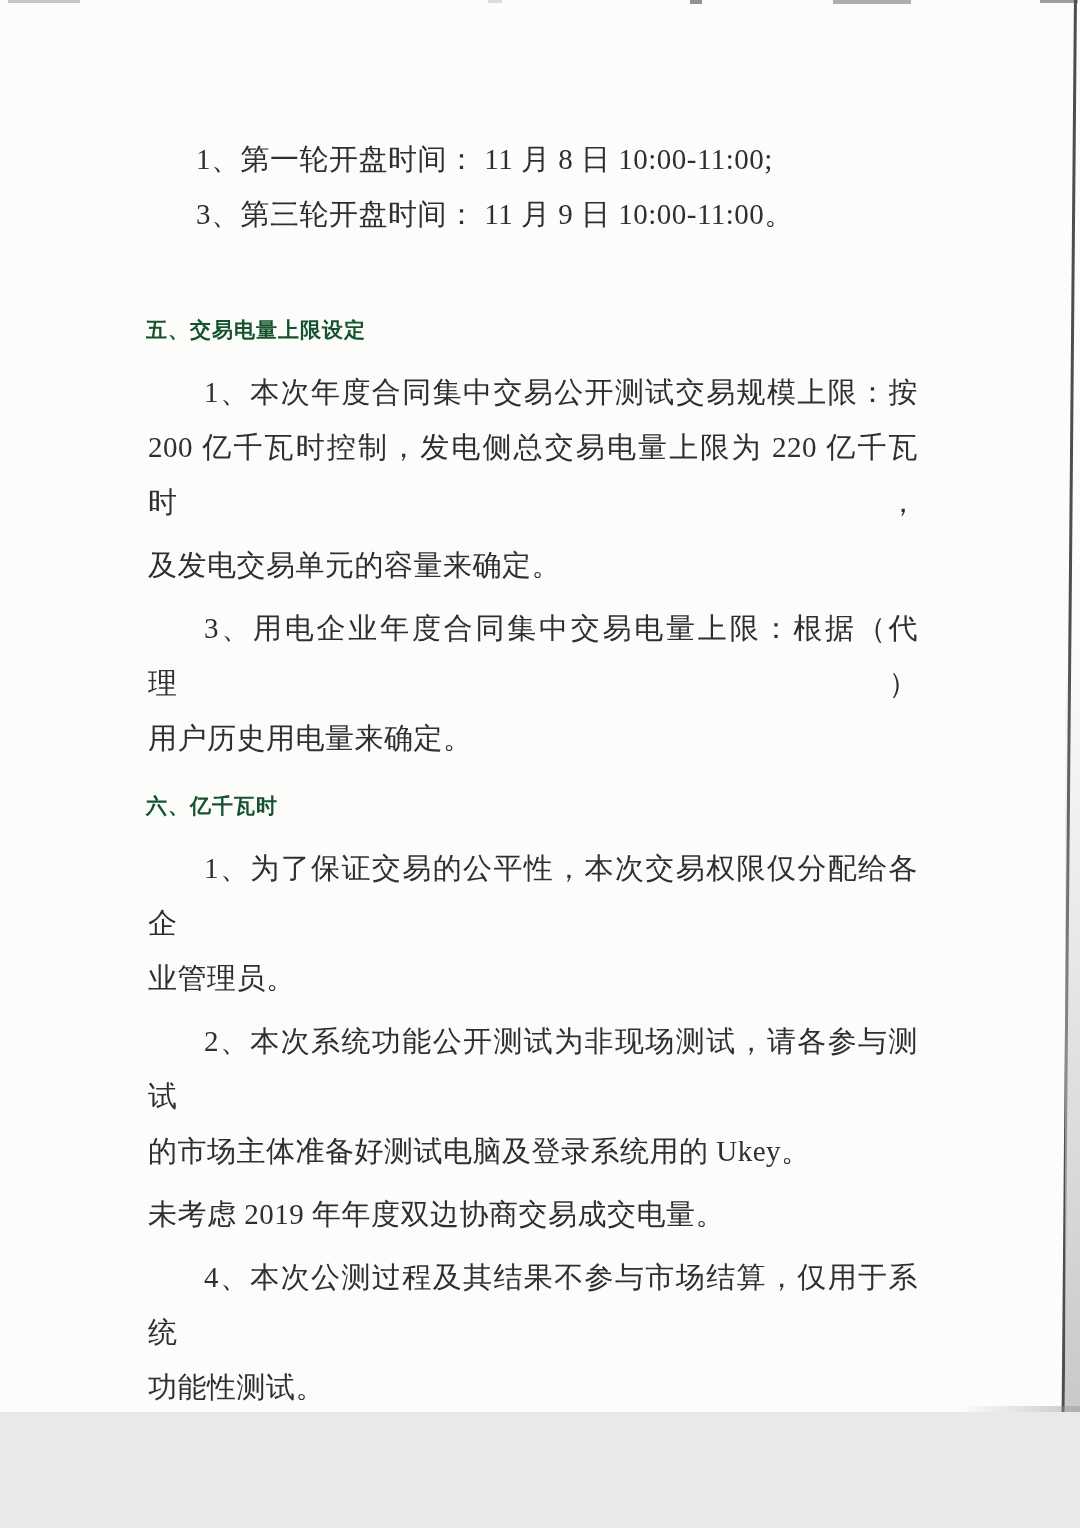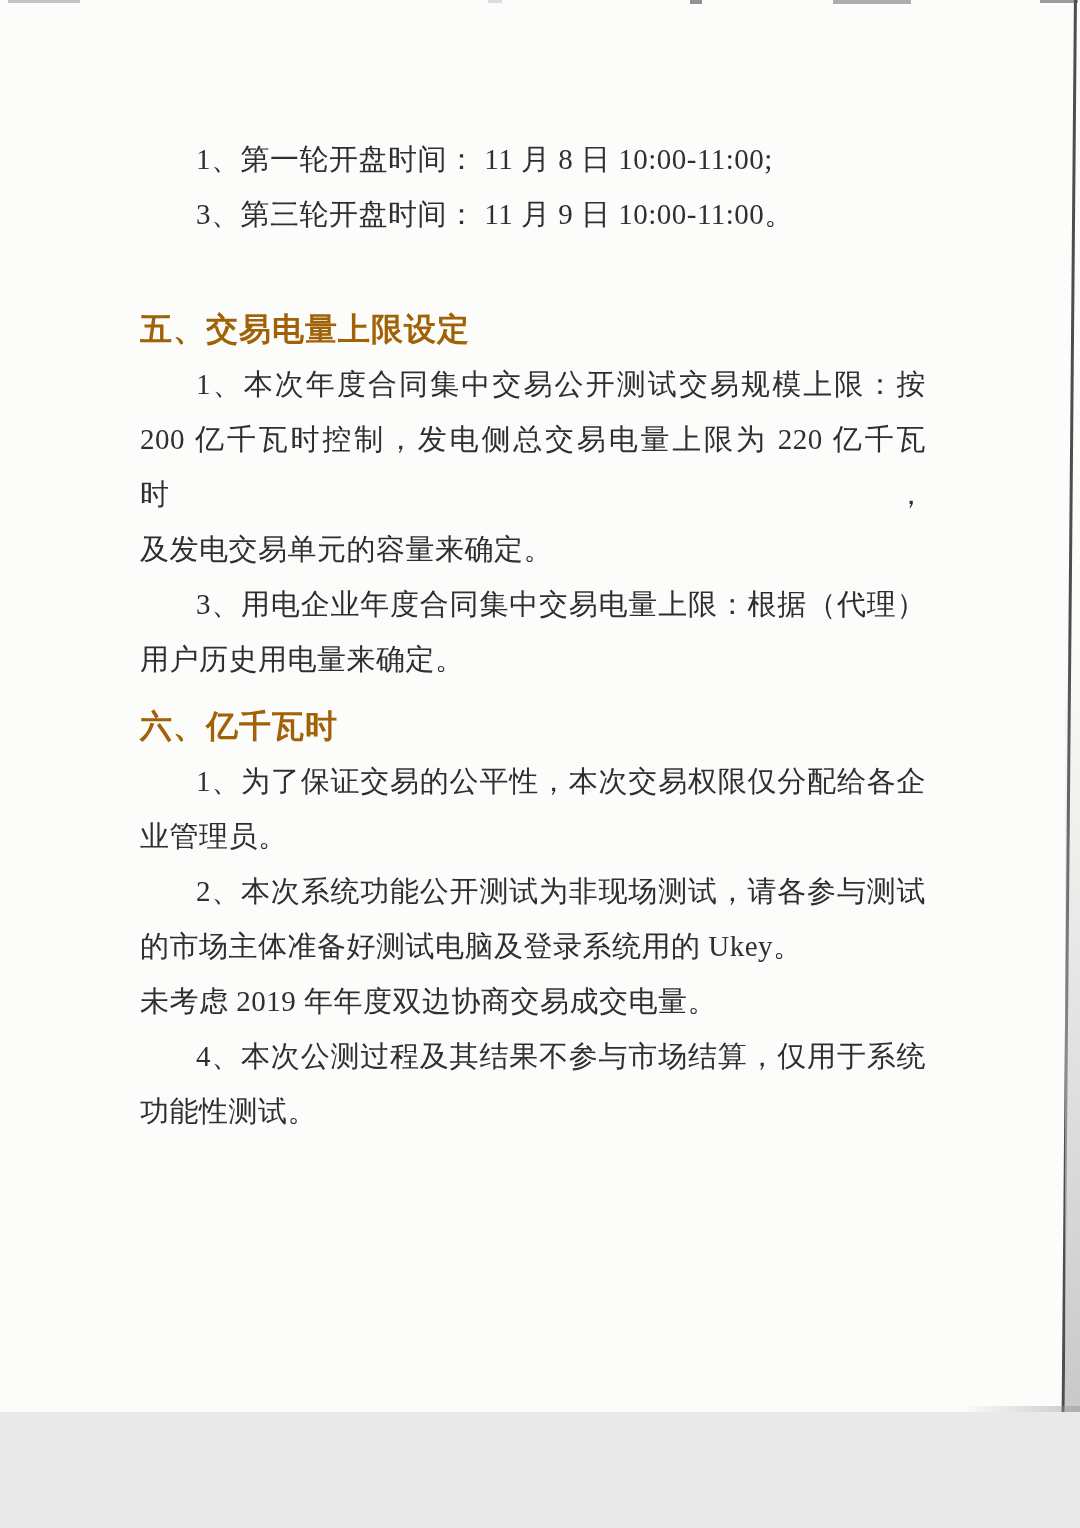--- a/index.html
+++ b/index.html
@@ -22,29 +22,29 @@
     letter-spacing:0.5px;
   }
   .list-item{
     padding-left:56px;
     white-space:nowrap;
   }
   .sched-list{margin-bottom:0;}
   .heading{
     font-family:"Liberation Sans","DejaVu Sans",sans-serif;
     font-weight:700;
-    font-size:32px;
+    font-size:21px;
     line-height:55px;
-    color:#a16207;
+    color:#14532d;
     letter-spacing:1px;
-    margin:0;
+    margin:6px;
   }
   .heading.gap-large{margin-top:60px;}
   .heading.gap-small{margin-top:12px;}
-  .para{margin:0;}
+  .para{margin:8px;}
   .para .line{
     text-align:justify;
     text-align-last:justify;
   }
   .para .line.last{
     text-align:justify;
     text-align-last:left;
   }
   .para .line.first{
     text-indent:56px;

